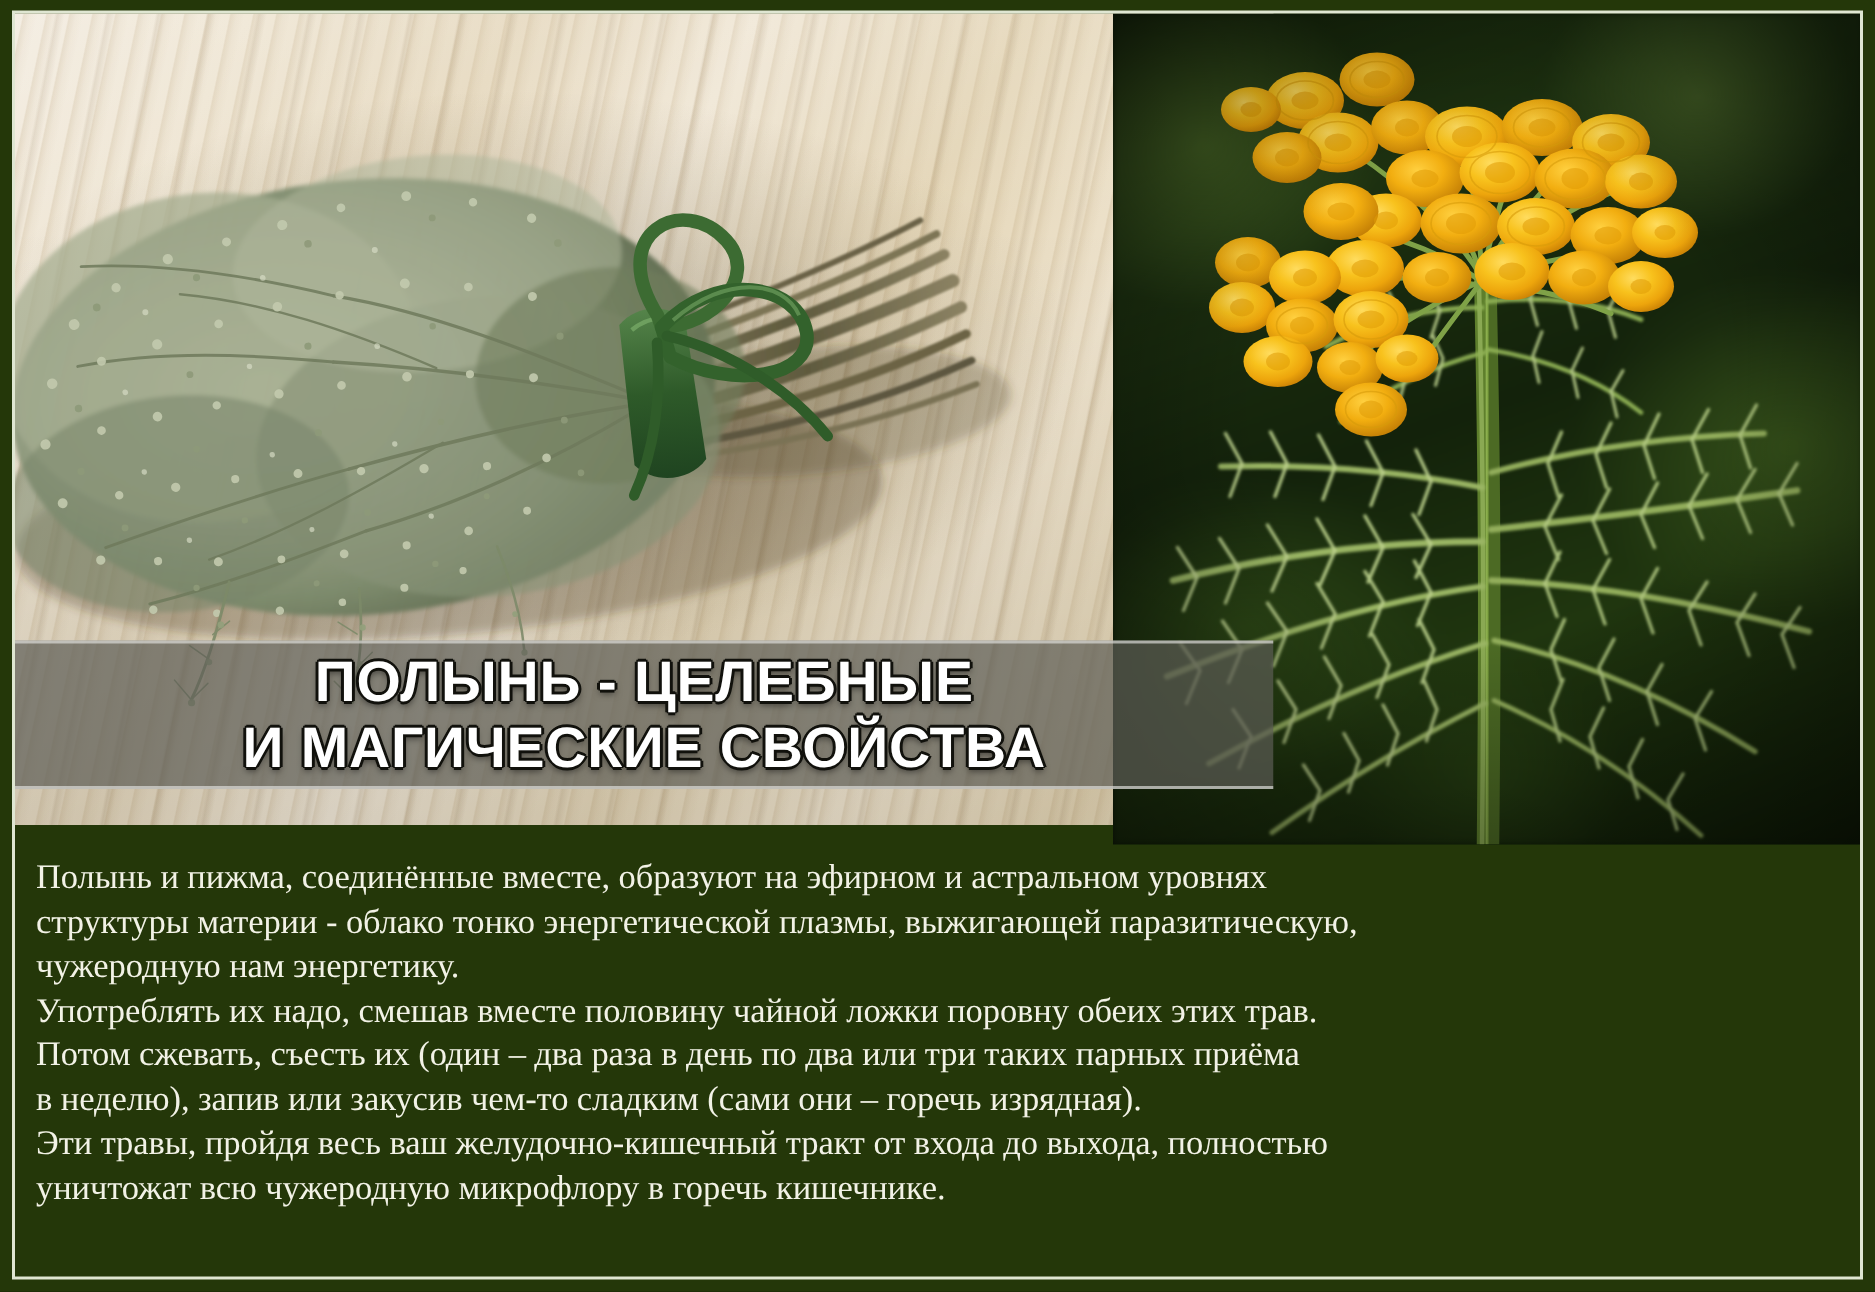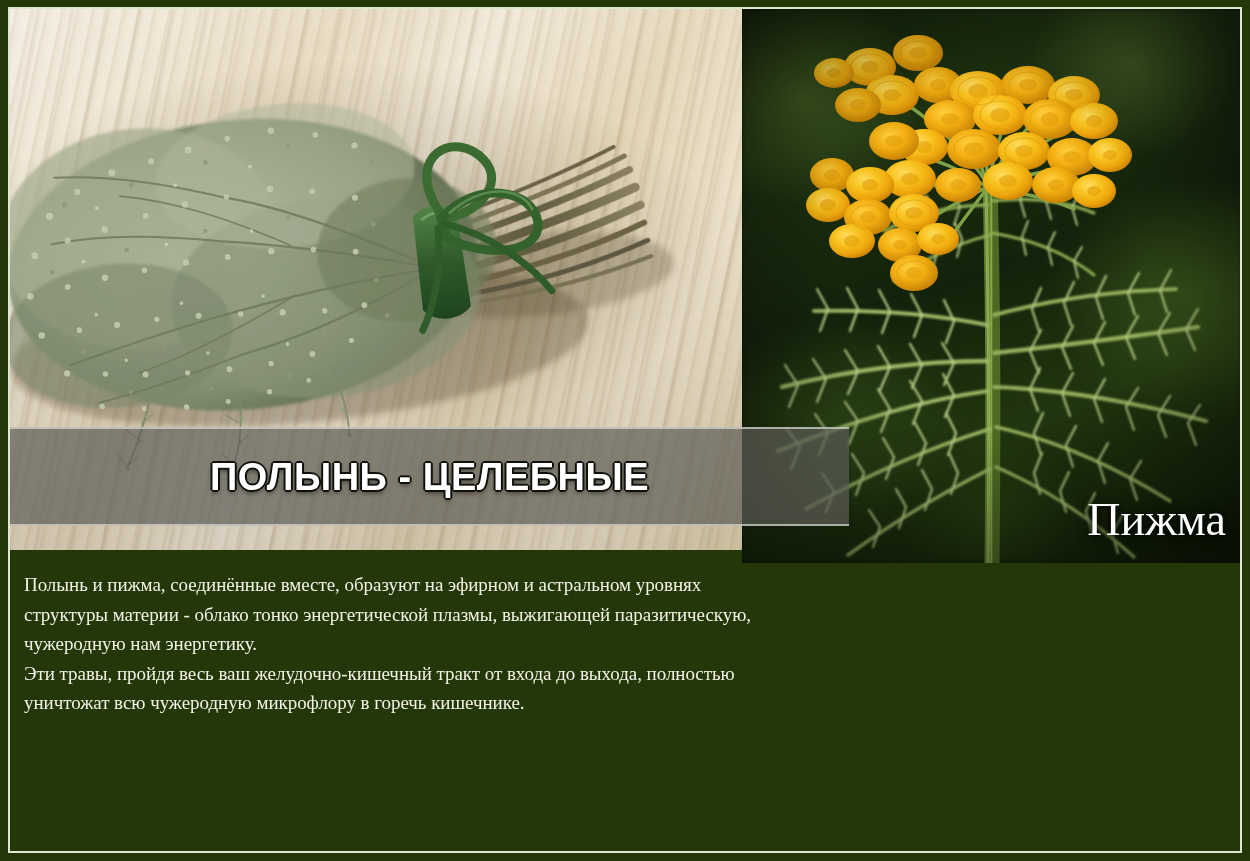--- a/index.html
+++ b/index.html
@@ -173,21 +173,21 @@
     top: 566px;
     width: 1230px;
     height: 285px;
     padding: 4px 14px 0 14px;
     box-sizing: border-box;
     z-index: 20;
   }
   .para {
     color: #f2f2e6;
     font-family: "Liberation Serif", "DejaVu Serif", serif;
-    font-size: 19px;
+    font-size: 23px;
     line-height: 29.5px;
     margin: 0;
     white-space: pre-line;
     letter-spacing: -0.05px;
   }
 </style>
 </head>
 <body>
 
 <div id="poster">
@@ -382,20 +382,21 @@
           <path d="M452,186 C492,150 546,166 548,198 C550,228 496,232 456,206 Z" fill="none" stroke="#33622c" stroke-width="9" stroke-linejoin="round"></path>
           <path d="M455,192 C498,206 536,238 556,268" stroke="#2f5c29" stroke-width="7" fill="none" stroke-linecap="round"></path>
           <path d="M448,196 C448,232 440,268 424,296" stroke="#2f5c29" stroke-width="7" fill="none" stroke-linecap="round"></path>
           <path d="M460,182 C498,154 536,162 544,186" stroke="#699a59" stroke-width="2.6" fill="none" opacity="0.75"></path>
         </g>
       </svg>
     </div>
 
     <div id="left-caption-band">
       <div class="cap-line">ПОЛЫНЬ - ЦЕЛЕБНЫЕ</div>
+      <div class="cap-line">И МАГИЧЕСКИЕ СВОЙСТВА</div>
     </div>
   </div>
 
   <div id="photo-right">
     <div class="foliage-bg"></div>
 
     <div class="tansy">
       <svg viewBox="0 0 500 554" preserveAspectRatio="none">
         <defs>
           <radialGradient id="flowerG" cx="38%" cy="34%" r="68%">
@@ -606,25 +607,27 @@
               <ellipse cx="282" cy="142" rx="19" ry="13"></ellipse>
             <ellipse cx="172" cy="204" rx="18" ry="13"></ellipse>
               <ellipse cx="126" cy="208" rx="17" ry="12"></ellipse>
             <ellipse cx="172" cy="264" rx="17" ry="12"></ellipse>
           </g>
         </g>
       </svg>
     </div>
 
     <div class="foliage-vignette"></div>
-    <div id="right-caption">Пижма</div>
   </div>
 
   <div id="text-panel">
     <p class="para">Полынь и пижма, соединённые вместе, образуют на эфирном и астральном уровнях
 структуры материи - облако тонко энергетической плазмы, выжигающей паразитическую,
 чужеродную нам энергетику.</p>
+    <p class="para">Употреблять их надо, смешав вместе половину чайной ложки поровну обеих этих трав.
+Потом сжевать, съесть их (один – два раза в день по два или три таких парных приёма
+в неделю), запив или закусив чем-то сладким (сами они – горечь изрядная).</p>
     <p class="para">Эти травы, пройдя весь ваш желудочно-кишечный тракт от входа до выхода, полностью
 уничтожат всю чужеродную микрофлору в горечь кишечнике.</p>
   </div>
 
   <div id="inner-frame"></div>
 </div>
 
 </body></html>

